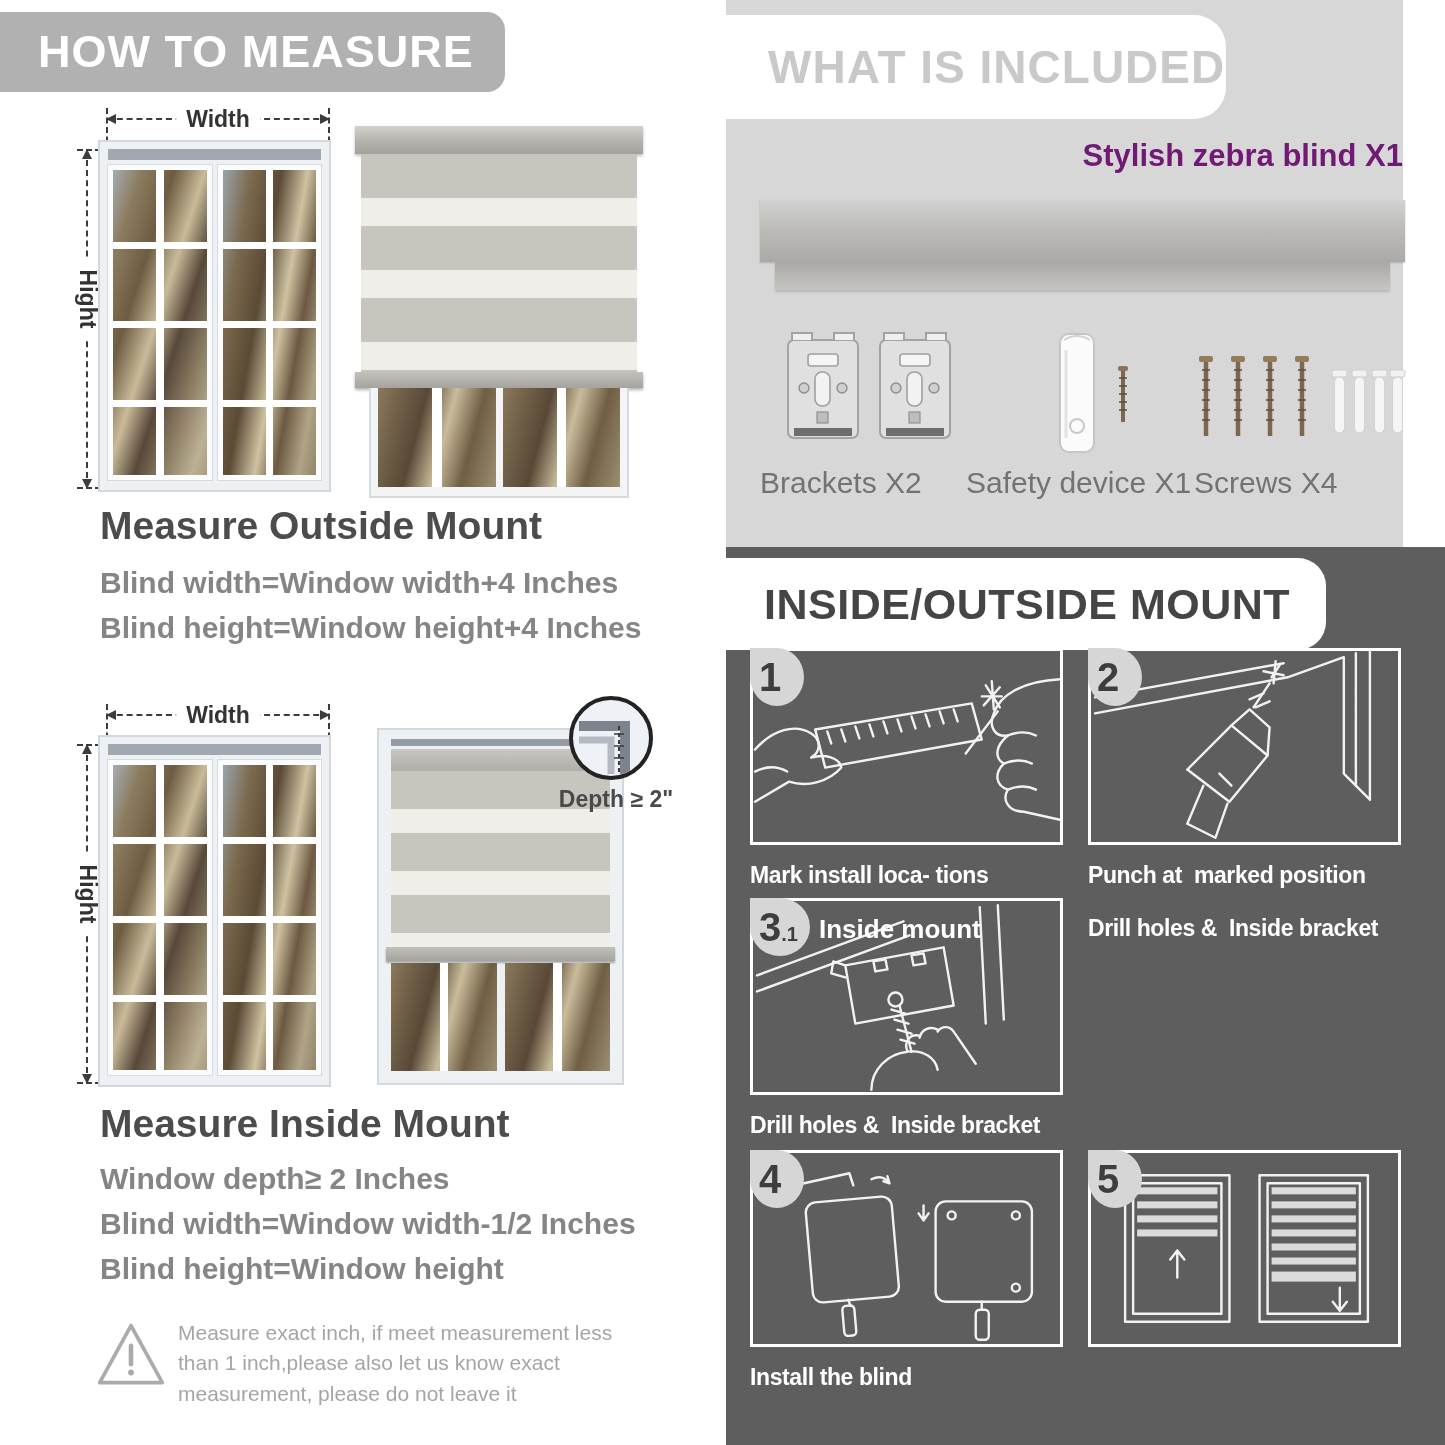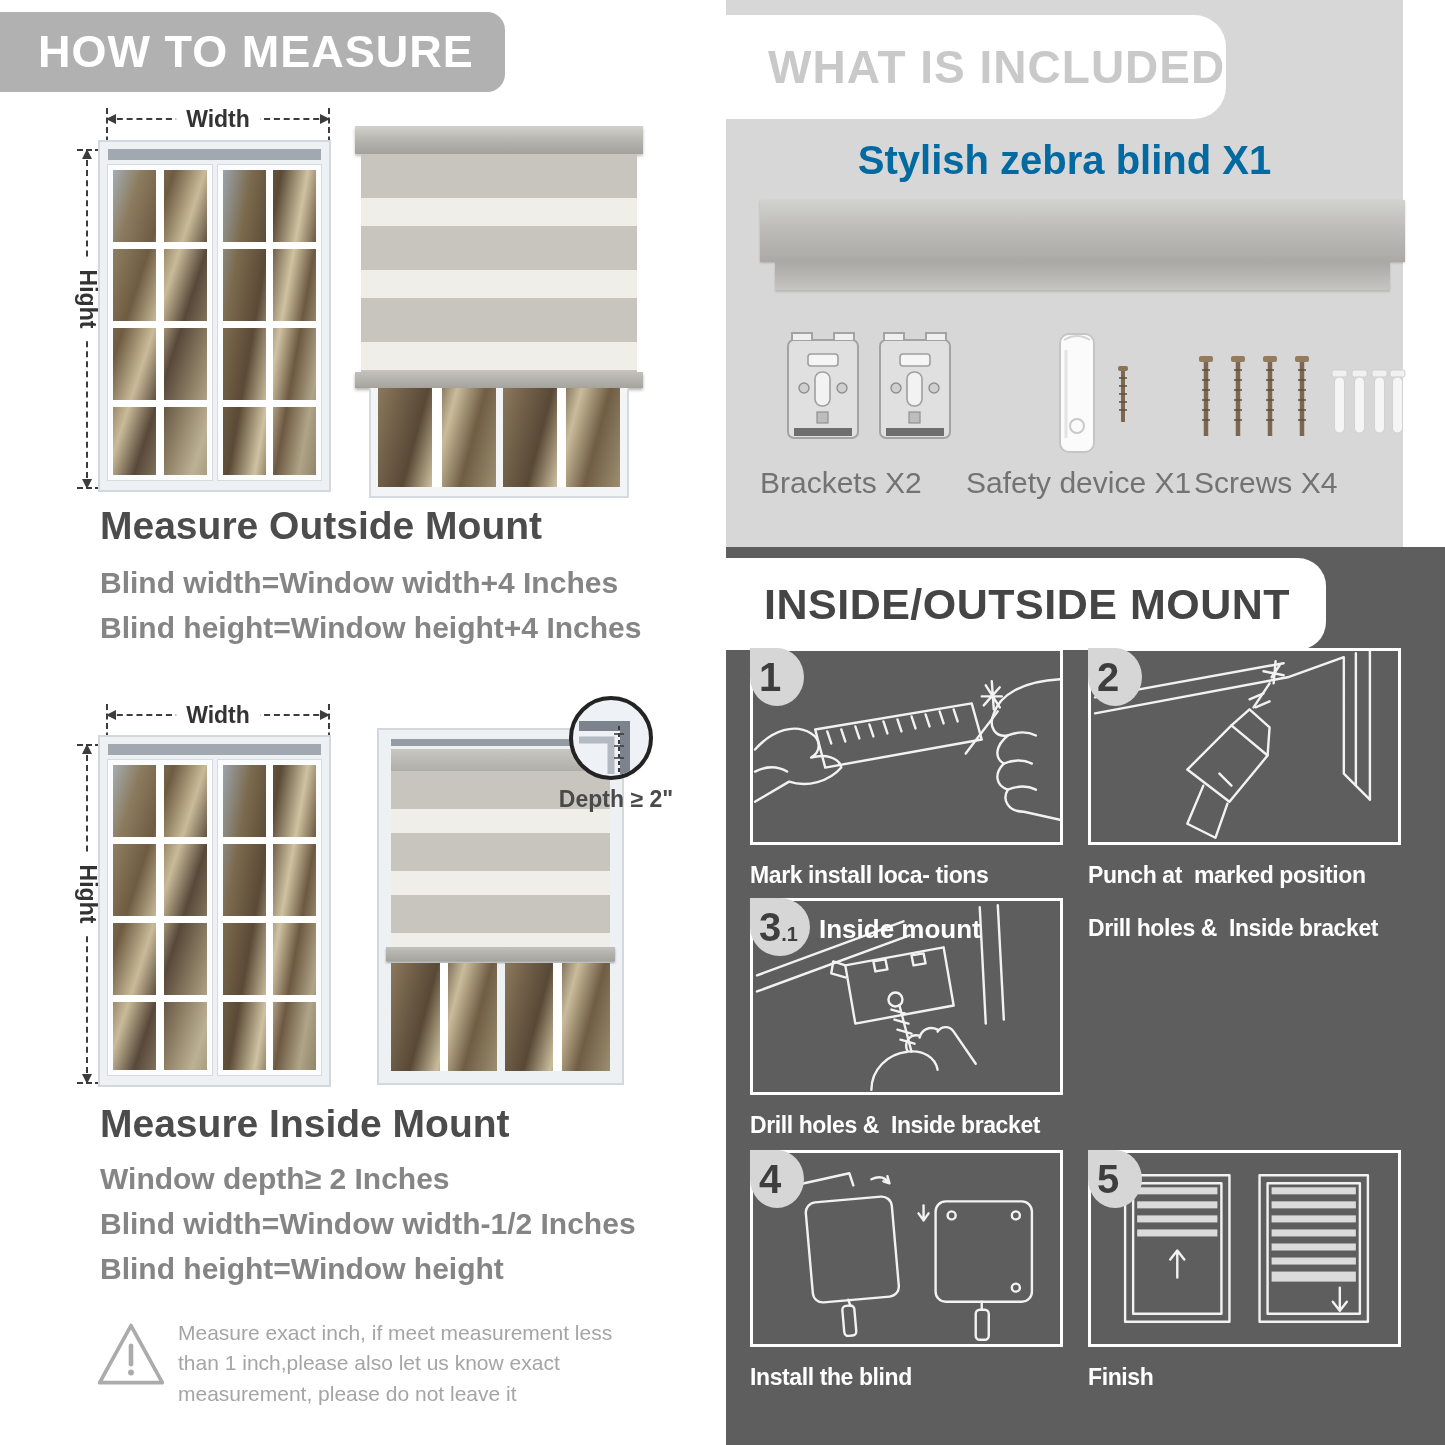--- a/index.html
+++ b/index.html
@@ -68,22 +68,22 @@
   .sec-lines{position:absolute;margin:0;font-size:30px;font-weight:bold;color:#858585;line-height:1.5}
   .warn-icon{position:absolute;left:94px;top:1320px}
   .warn-text{position:absolute;left:178px;top:1318px;width:456px;font-size:21px;font-weight:normal;
              color:#a5a5a5;line-height:1.45}
 
   
   .panel-light{position:absolute;left:726px;top:0;width:677px;height:547px;background:#d7d7d7}
   .inc-header{position:absolute;left:0;top:15px;width:500px;height:104px;background:#fff;
               border-radius:0 32px 32px 0;display:flex;align-items:center;padding-left:42px;box-sizing:border-box}
   .inc-header span{font-size:46px;font-weight:bold;color:#c9c9c9;letter-spacing:1px}
-  .prod-label{position:absolute;left:0;top:138px;width:100%;text-align:center;font-size:40px;
-              font-weight:bold;color:#0369a1}
+  .prod-label{position:absolute;left:0;top:138px;width:100%;text-align:right;font-size:31px;
+              font-weight:bold;color:#701a75}
   .rail-top{position:absolute;left:34px;top:200px;width:645px;height:62px;
             background:linear-gradient(180deg,#d2d2d0 0%,#bdbcb8 45%,#aaa9a5 100%);box-shadow:0 1px 2px rgba(0,0,0,.2)}
   .rail-lip{position:absolute;left:49px;top:262px;width:615px;height:28px;
             background:linear-gradient(180deg,#a9a8a4,#c6c5c1);box-shadow:0 2px 2px rgba(0,0,0,.15)}
   .inc-art{position:absolute}
   .inc-label{position:absolute;top:466px;font-size:30px;font-weight:normal;color:#737373;text-align:left}
 
   
   .panel-dark{position:absolute;left:726px;top:547px;width:719px;height:898px;background:#5e5e5e}
   .mnt-header{position:absolute;left:0;top:11px;width:600px;height:92px;background:#fff;
@@ -396,17 +396,16 @@
             <rect x="180" y="90" width="84" height="7"></rect>
               <rect x="180" y="104" width="84" height="7"></rect>
             <rect x="180" y="118" width="84" height="10"></rect>
           </g>
           <g class="lineart">
             <path d="M86 124 L86 98 M79 106 L86 97 L93 106"></path>
             <path d="M248 134 L248 156 M241 148 L248 157 L255 148"></path>
           </g>
         </svg>
       </div>
-      <div class="cap">Finish</div>
     </div>
   </div>
 
 </div>
 
 </body></html>

